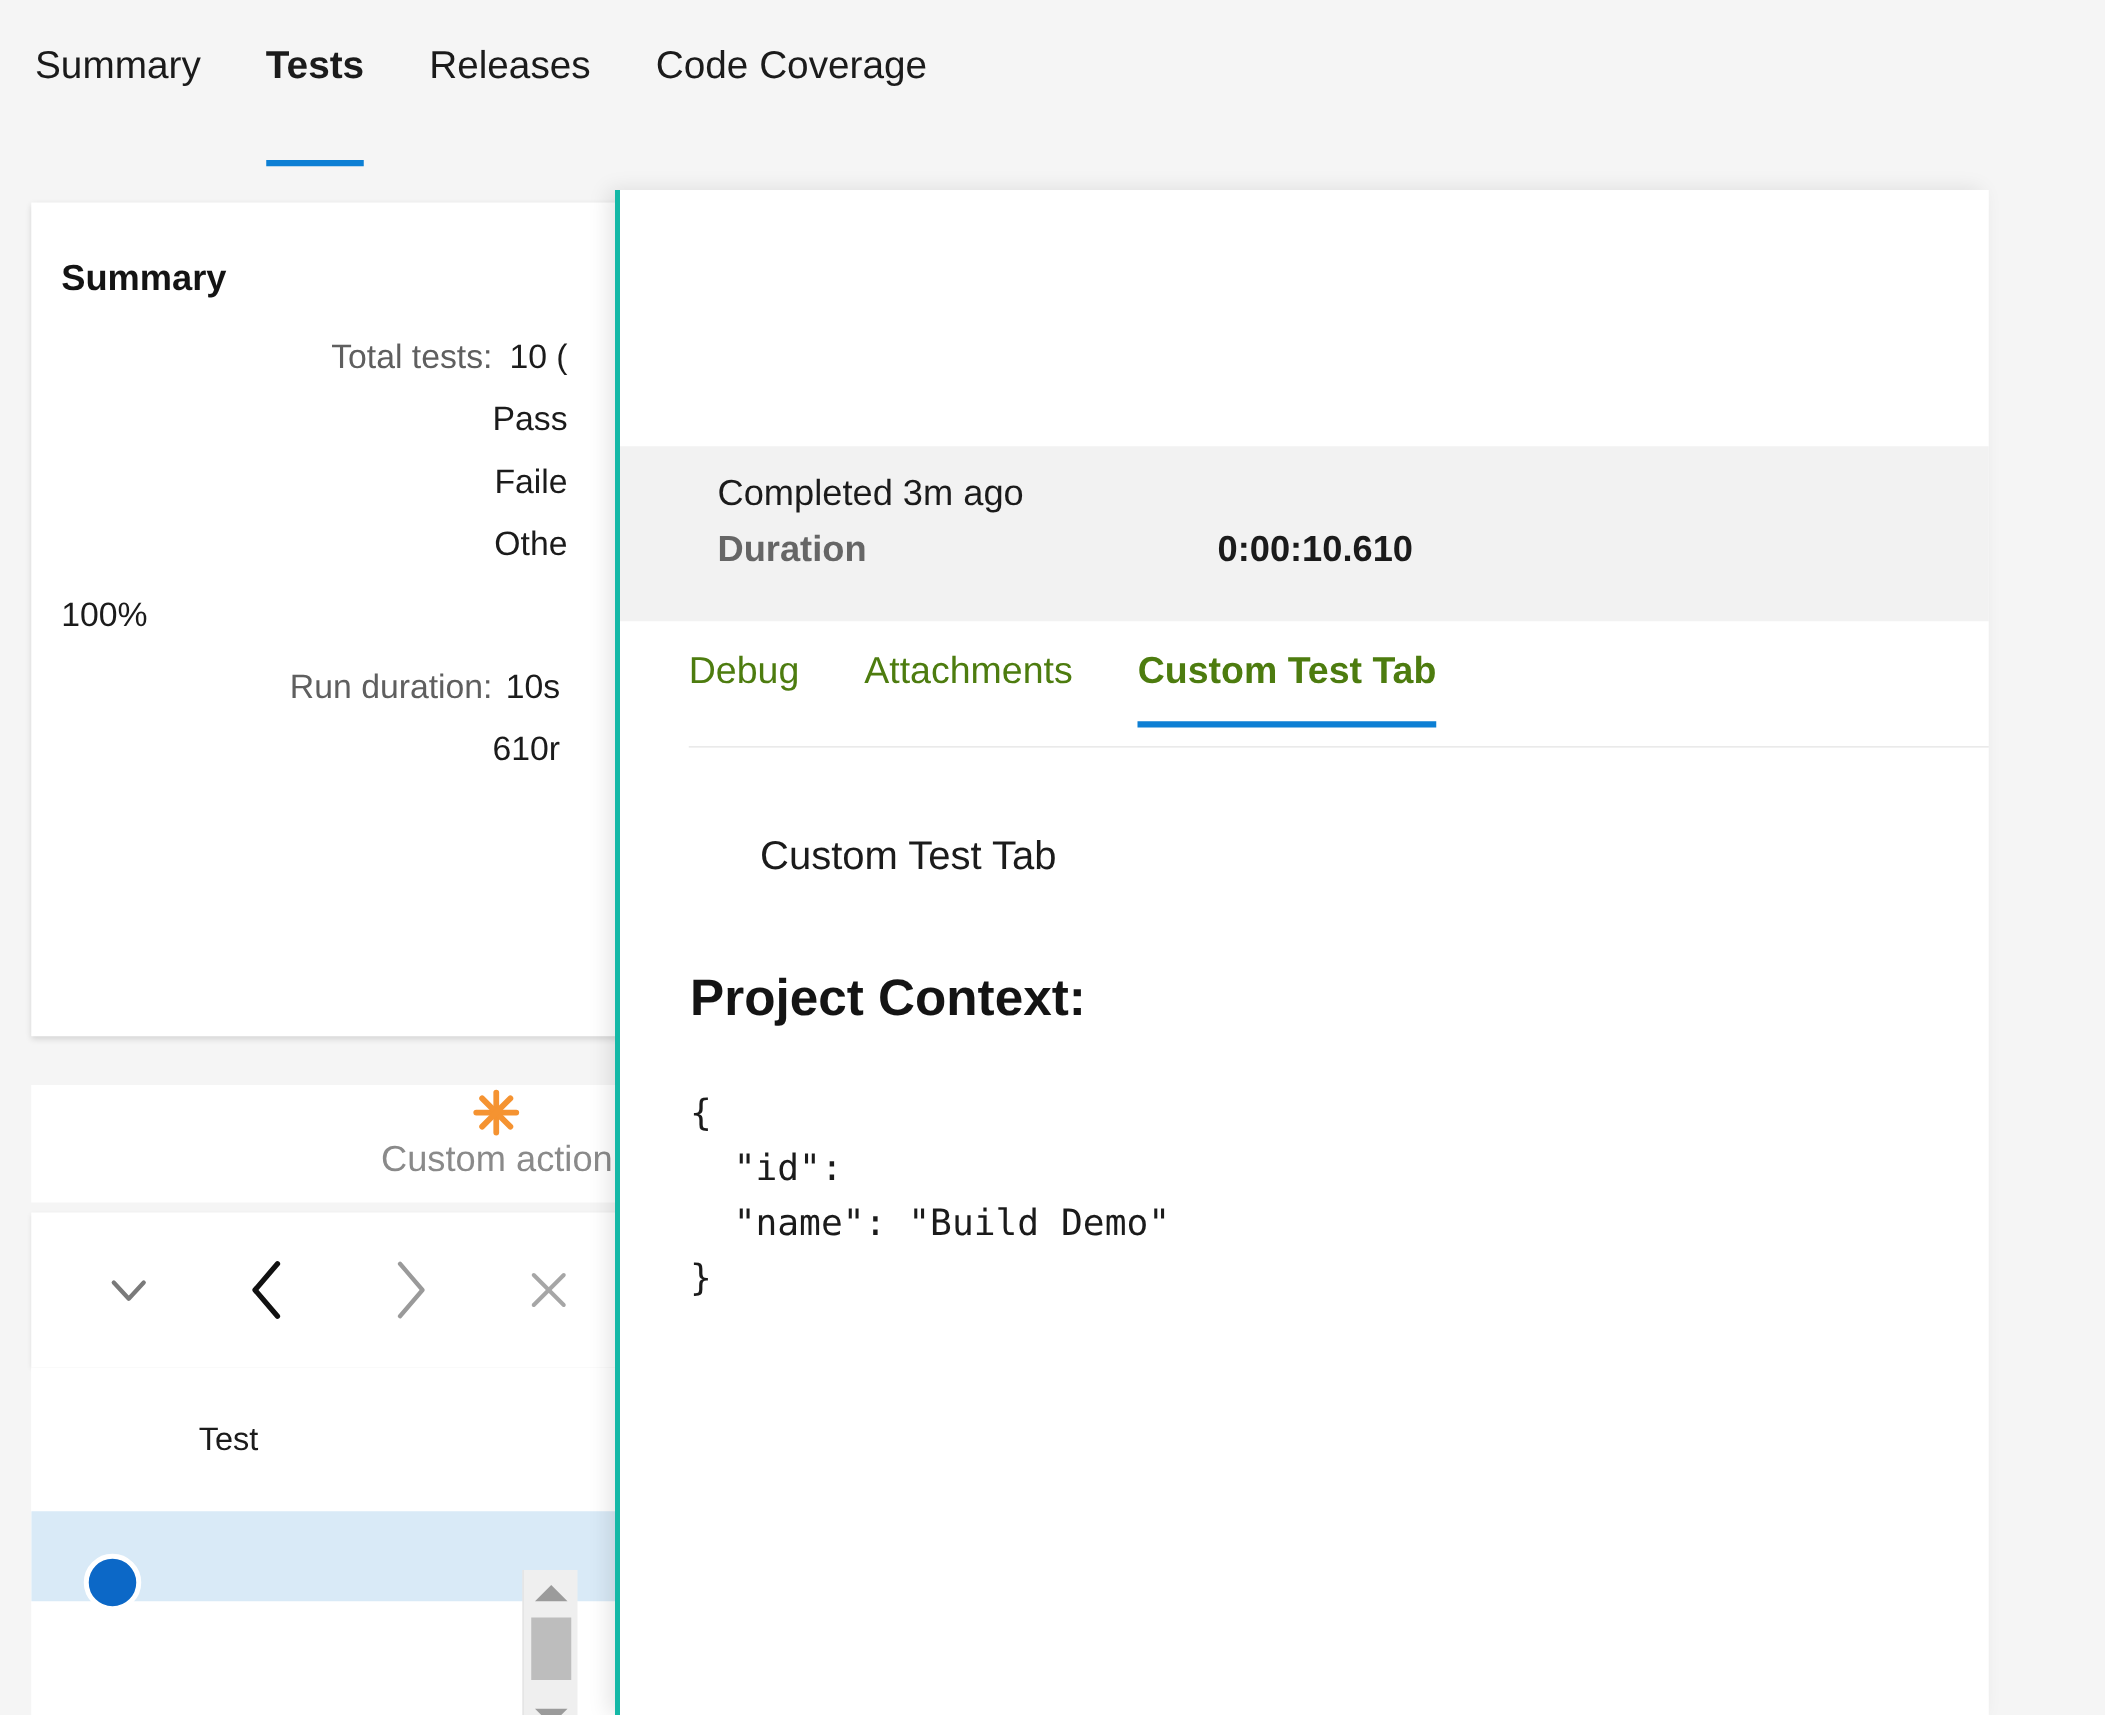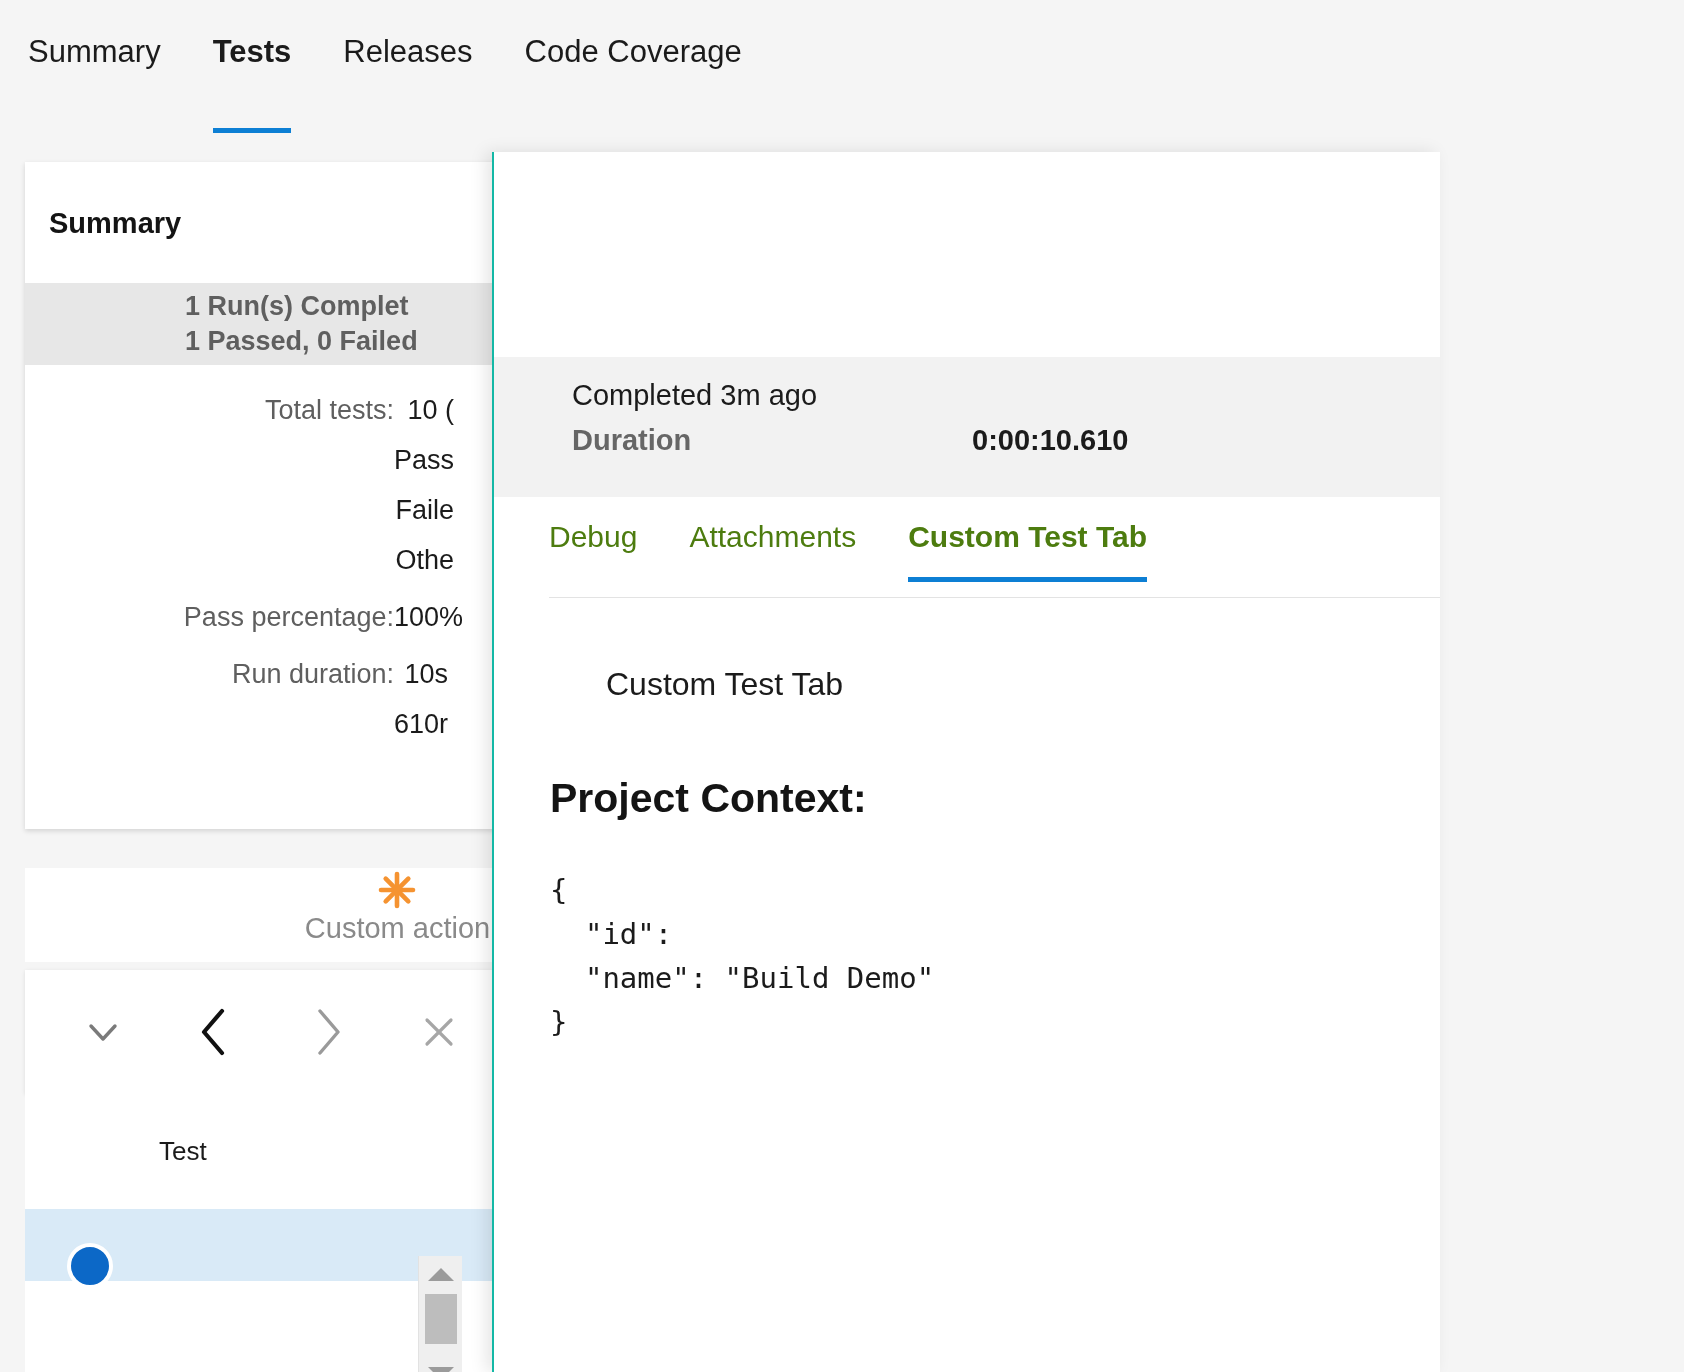--- a/index.html
+++ b/index.html
@@ -234,24 +234,24 @@
     cursor: pointer;
   }
   .tri { width: 0; height: 0; }
   .tri-up { border-left: 13px solid transparent; border-right: 13px solid transparent; border-bottom: 13px solid #9b9b9b; }
   .tri-down { border-left: 13px solid transparent; border-right: 13px solid transparent; border-top: 13px solid #9b9b9b; }
 
   
   .overlay {
     position: absolute;
     left: 492px; top: 152px;
-    width: 948px;
+    width: 1099px;
     height: 1220px;
     background: #ffffff;
-    border-left: 2px solid #14b8a6;
+    border-left: 4px solid #14b8a6;
     box-shadow: -6px 0 16px rgba(0,0,0,0.10);
     overflow: hidden;
   }
 
   .ov-header {
     position: absolute;
     left: 0; top: 205px;
     width: 1192px; height: 140px;
     background: #f2f2f2;
     padding-left: 78px;
@@ -355,39 +355,34 @@
     <div class="top-tab">
       <span>Code Coverage</span>
     </div>
   </div>
 
   <div class="left-col">
 
     <div class="card summary-card">
       <div class="summary-title">Summary</div>
 
-      <div class="run-banner">
-        <div class="run-banner-line">1 Run(s) Complet</div>
-        <div class="run-banner-line">1 Passed, 0 Failed</div>
-      </div>
 
       <div class="stat-block">
 
         <div class="stat-row tight">
           <div class="stat-label">Total tests:</div>
           <div class="stat-values">
             <div class="stat-val">10 (</div>
             <div class="stat-val">Pass</div>
             <div class="stat-val">Faile</div>
             <div class="stat-val">Othe</div>
           </div>
         </div>
 
         <div class="stat-row tight">
-          <div class="stat-label">Pass percentage:</div>
           <div class="stat-values">
             <div class="stat-val">100%</div>
           </div>
         </div>
 
         <div class="stat-row">
           <div class="stat-label">Run duration:</div>
           <div class="stat-values">
             <div class="stat-val">10s</div>
             <div class="stat-val">610r</div>

